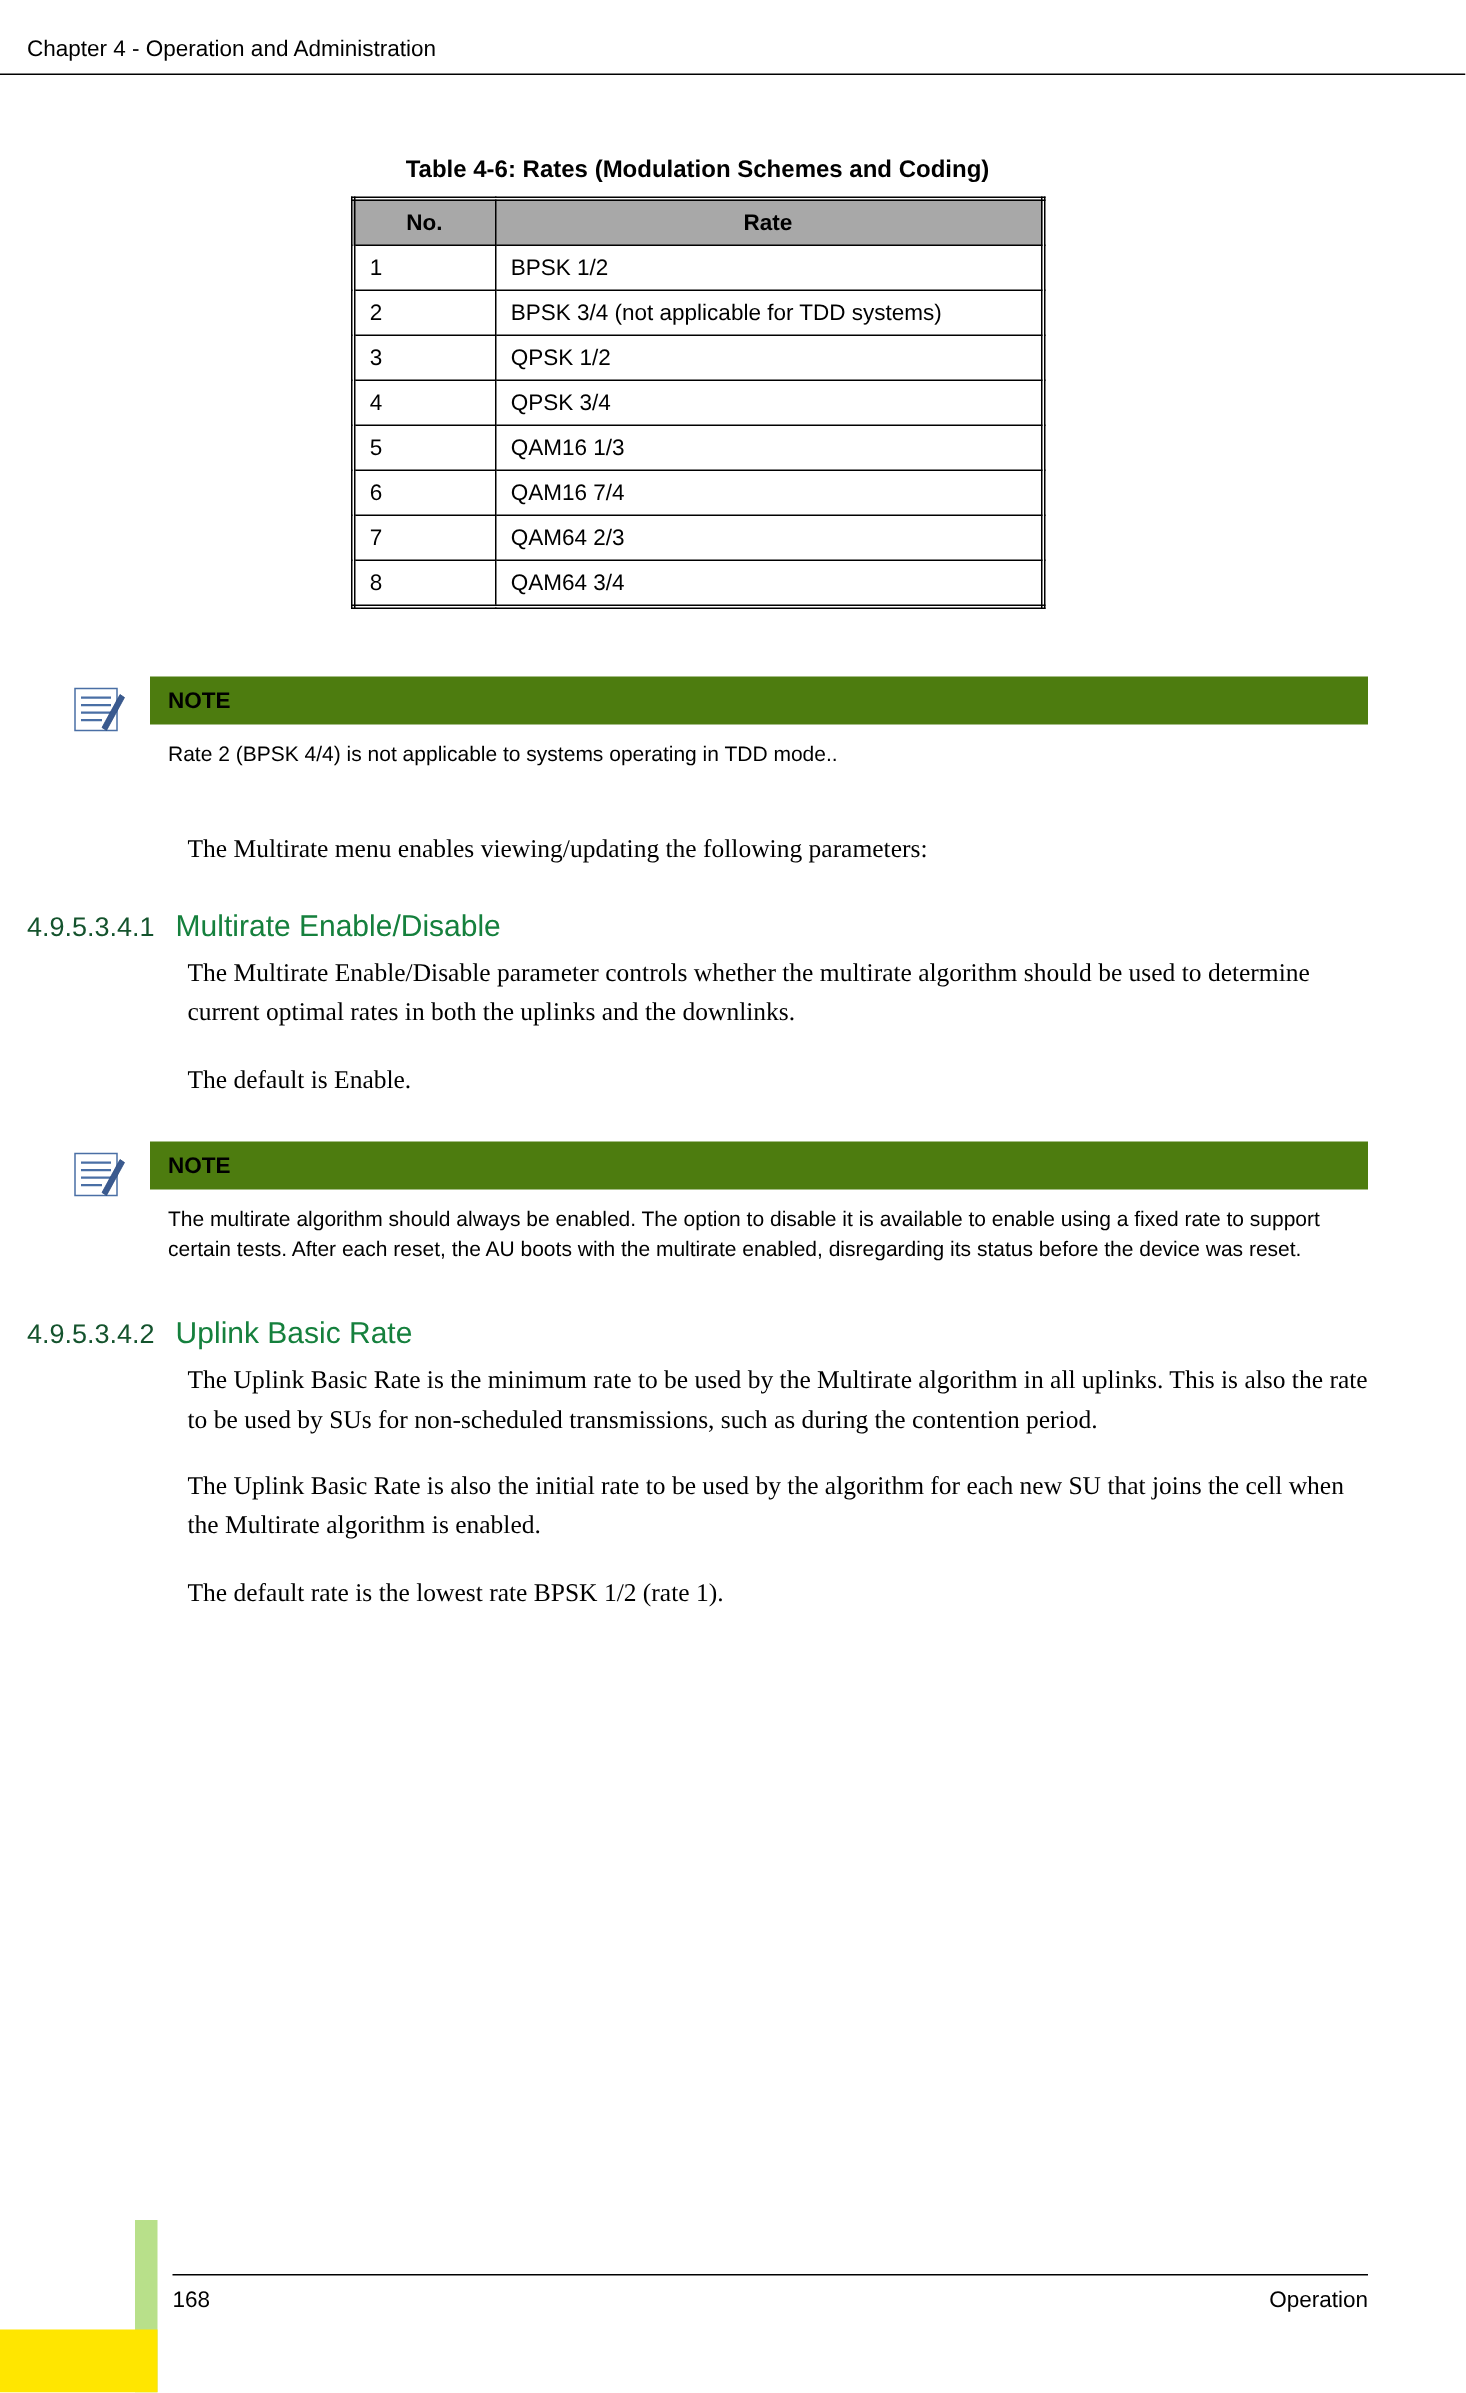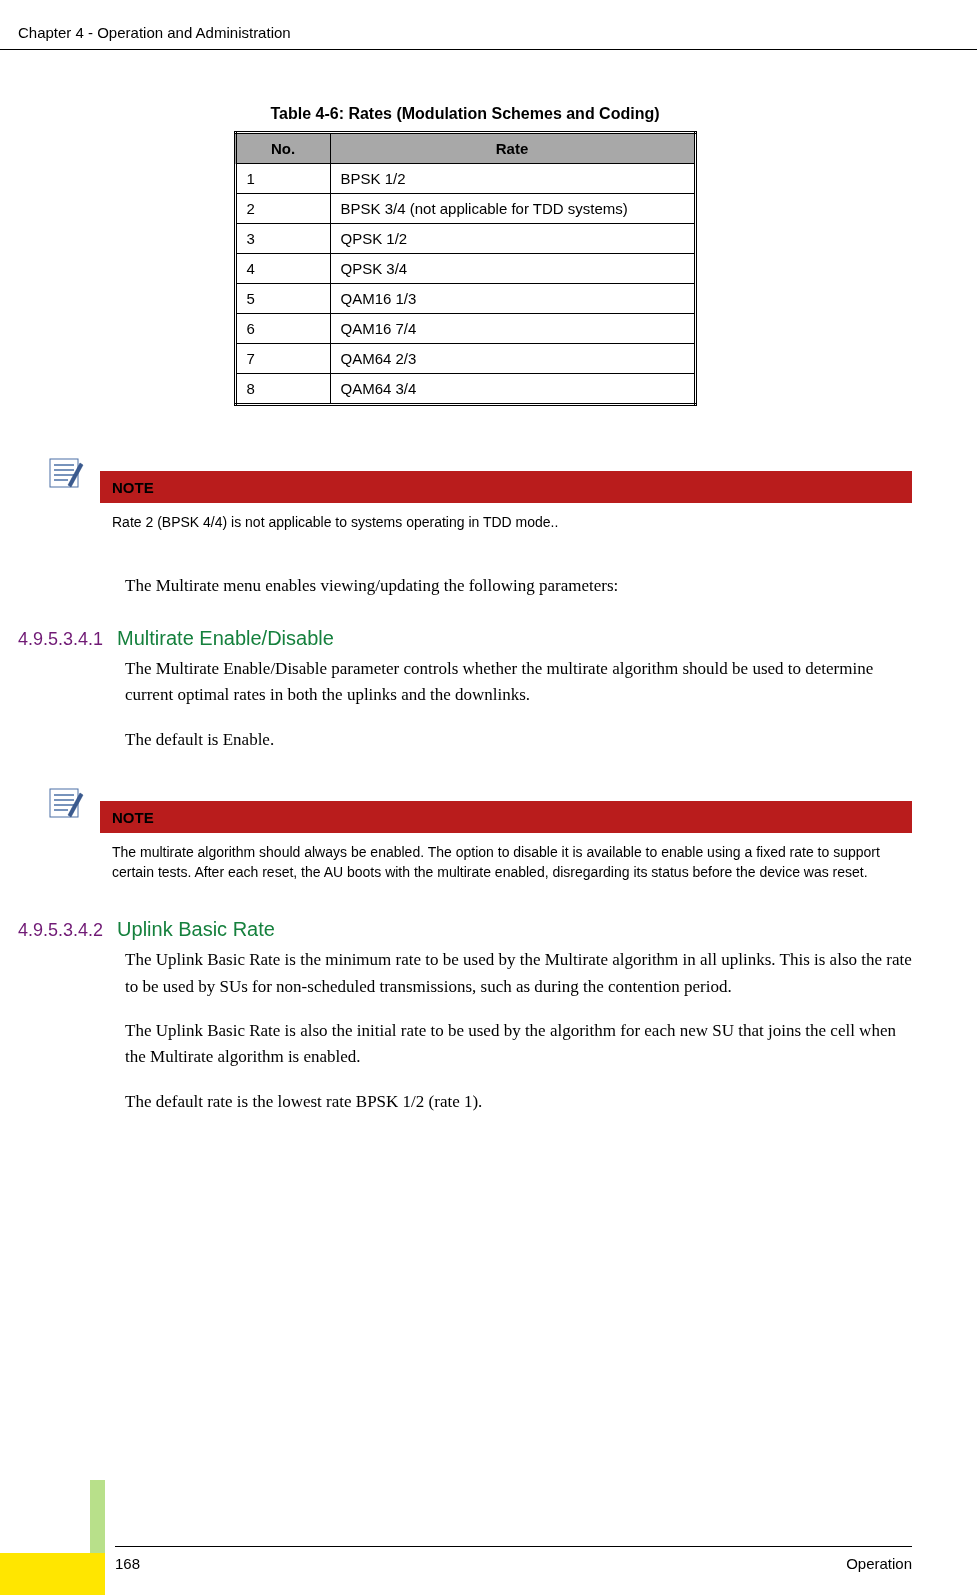--- a/index.html
+++ b/index.html
@@ -64,58 +64,57 @@
       gap: 14px;
     }
     .note-icon {
       flex: none;
       margin-top: 2px;
     }
     .note-body {
       flex: 1;
     }
     .note-title {
-      background: #b91c1c;
+      background: #4d7c0f;
       font-weight: bold;
       padding: 8px 12px 7px 12px;
       font-size: 15px;
-      margin-top: 20px;
     }
     .note-text {
       padding: 10px 12px 8px 12px;
       font-size: 14px;
       line-height: 1.4;
     }
     .body-text {
       font-family: Georgia, "Times New Roman", serif;
       font-size: 17px;
       line-height: 1.55;
       margin-left: 107px;
       margin-top: 32px;
     }
     .section-row {
       display: flex;
       align-items: baseline;
       margin-top: 28px;
       gap: 14px;
     }
     .section-num {
-      color: #701a75;
+      color: #14532d;
       font-size: 18px;
       flex: none;
     }
     .section-title {
       color: #15803d;
       font-size: 20px;
     }
     .footer {
       position: absolute;
       left: 0;
       right: 0;
-      bottom: 23px;
+      bottom: 53px;
       padding: 0 65px 0 0;
     }
     .footer-rule {
       border-top: 1px solid #000;
       margin-left: 115px;
     }
     .footer-line {
       display: flex;
       justify-content: space-between;
       font-size: 15px;

